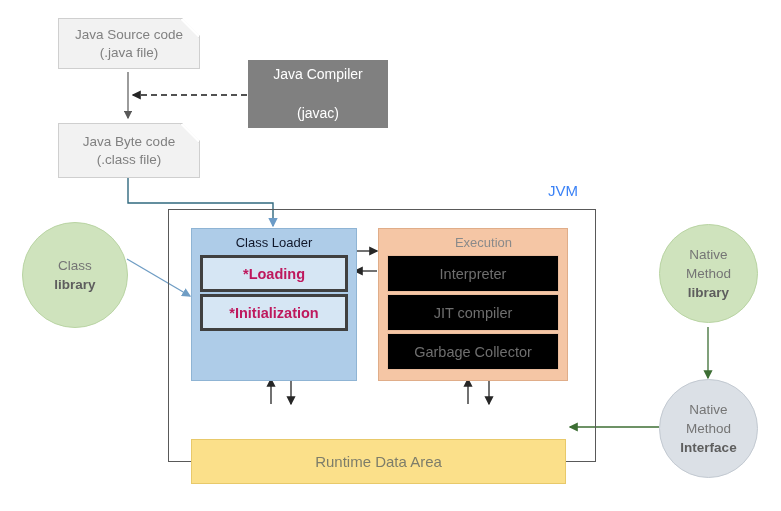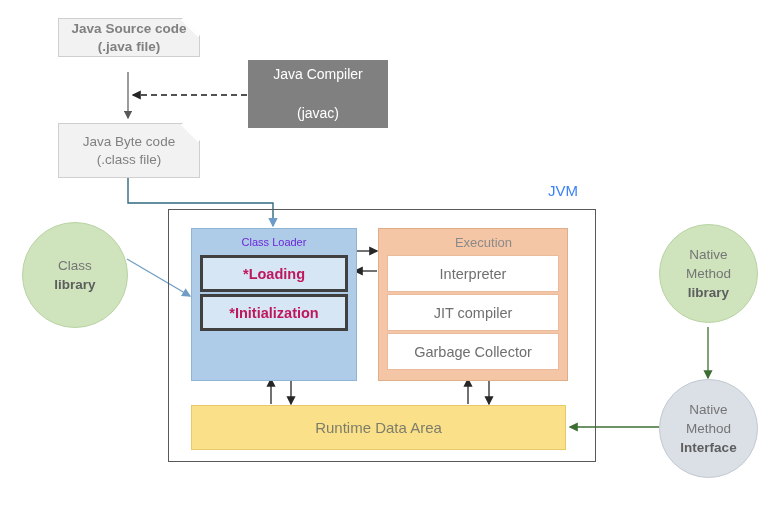--- a/index.html
+++ b/index.html
@@ -65,54 +65,55 @@
     color: #3b82f6;
     font-size: 15px;
   }
 
   
   .panel-blue {
     background: #aecce8;
     border: 1px solid #8fb4d4;
   }
   .panel-blue-title {
-    color: #6d28d9;
-    font-size: 11px;
+    color: #0f172a;
+    font-size: 13px;
   }
   .sub-blue {
     background: #d6e6f4;
     border: 3px solid #404040;
     color: #be185d;
     font-size: 14.5px;
     font-weight: bold;
   }
 
   
   .panel-orange {
     background: #f5c6a5;
     border: 1px solid #e0ad89;
   }
   .panel-orange-title {
     color: #8a8a8a;
     font-size: 13px;
     padding-left: 21px;
   }
   .sub-orange {
-    background: #ffffff;
+    background: #000000;
     border: 1px solid #e9bb9c;
     color: #6f6f6f;
     font-size: 14.5px;
   }
 
   
   .rda {
     background: #fbe08a;
     border: 1px solid #e8c96a;
     color: #7d7d6a;
     font-size: 15px;
+    margin-top: 34px;
   }
 
   
   .circle {
     border-radius: 50%;
     font-size: 13.5px;
     line-height: 19px;
     color: #757575;
   }
   .circle-green {
@@ -190,21 +191,21 @@
 
     <g>
       <path d="M708,327 L708,378" stroke="#3c6e33" stroke-width="1.3" fill="none" marker-end="url(#ah-green)"></path>
     </g>
 
     <g>
       <path d="M659,427 L570,427" stroke="#3c6e33" stroke-width="1.3" fill="none" marker-end="url(#ah-green)"></path>
     </g>
   </svg>
 
-  <div class="abs doc ctr" style="left:58px; top:18px; width:142px; height:39px;font-weight:bold;">
+  <div class="abs doc ctr" style="left:58px; top:18px; width:142px; height:51px;">
     <div class="fold"></div>
     <div>Java Source code</div>
     <div>(.java file)</div>
   </div>
 
   <div class="abs compiler ctr" style="left:248px; top:60px; width:140px; height:68px;gap:20px;">
     <div>Java Compiler</div>
     <div>(javac)</div>
   </div>
 

